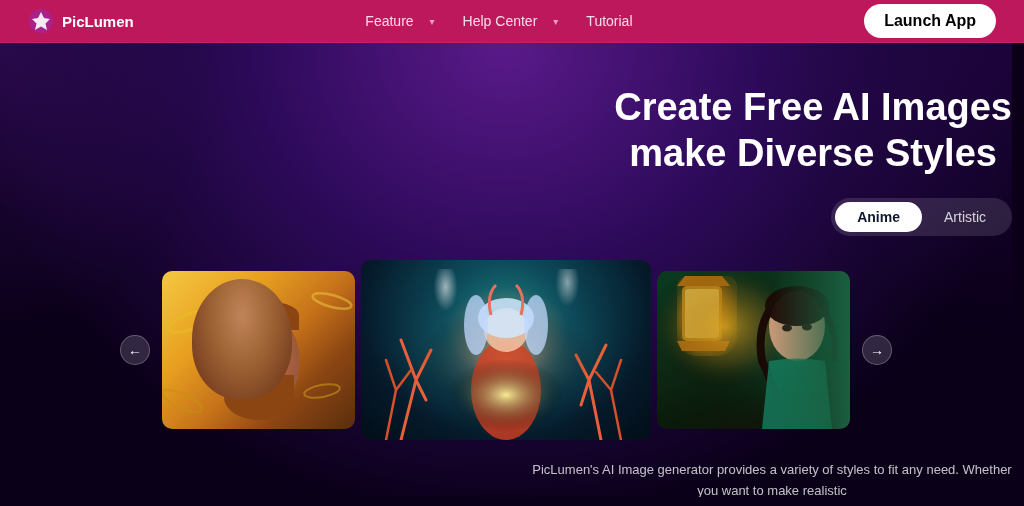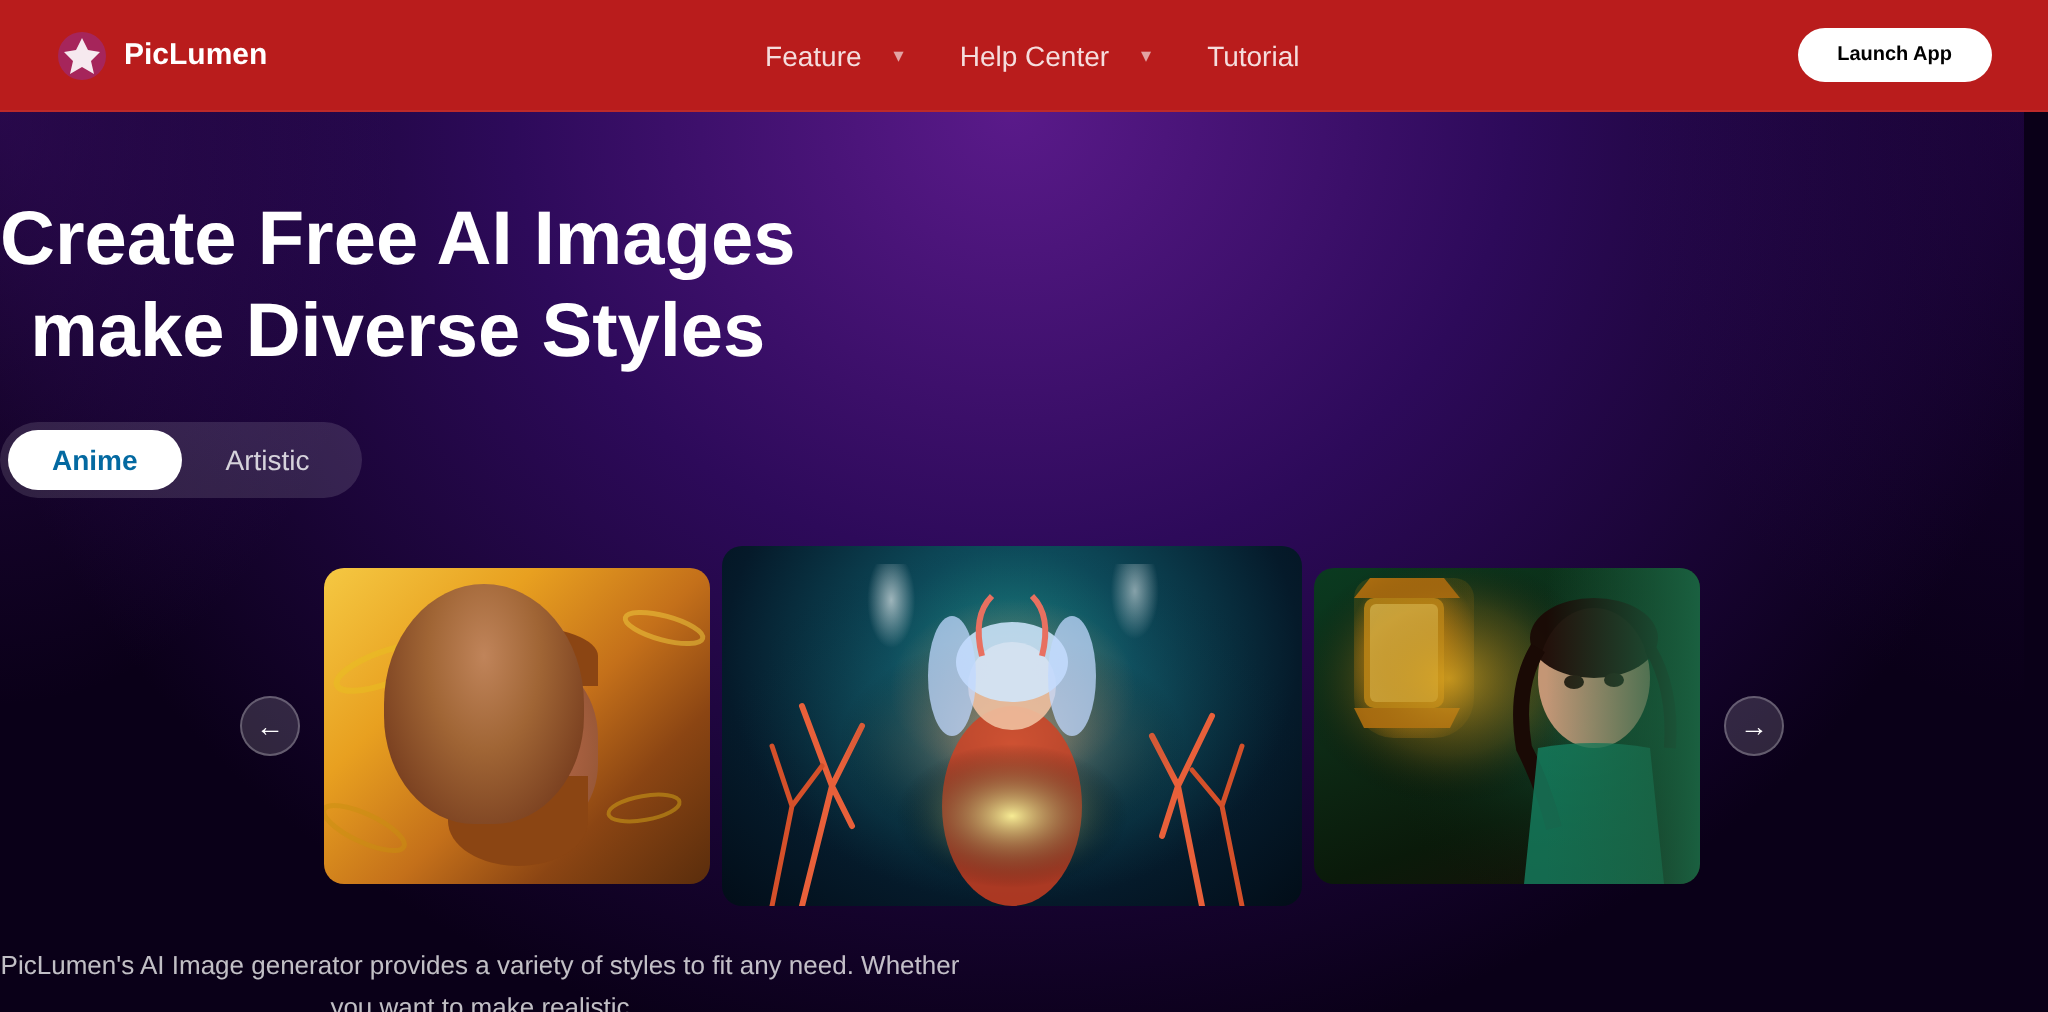--- a/index.html
+++ b/index.html
@@ -10,22 +10,22 @@
       font-family: -apple-system, BlinkMacSystemFont, 'Segoe UI', sans-serif;
       background: #0a0018;
     }
 
     
     nav {
       display: flex;
       align-items: center;
       justify-content: space-between;
       padding: 0 28px;
-      height: 56px;
-      background: #b91c1c;
+      height: 43px;
+      background: #be185d;
       border-bottom: 1px solid rgba(255,255,255,0.06);
       position: relative;
       z-index: 10;
     }
     .nav-logo {
       display: flex;
       align-items: center;
       gap: 8px;
       color: #fff;
       font-size: 15px;
@@ -52,34 +52,34 @@
     .nav-links .chevron {
       font-size: 10px;
       opacity: 0.7;
     }
     .launch-btn {
       background: #fff;
       color: #000;
       border: none;
       border-radius: 20px;
       padding: 8px 20px;
-      font-size: 10px;
+      font-size: 16px;
       font-weight: 600;
       cursor: pointer;
     }
 
     
     .hero {
       position: relative;
       width: 1012px;
       height: 454px;
       background: radial-gradient(ellipse at 50% 0%, #5a1a8a 0%, #2d0a5a 35%, #0a0018 75%);
       display: flex;
       flex-direction: column;
-      align-items: flex-start;
+      align-items: flex-end;
       overflow: hidden;
     }
 
     
     .hero::before {
       content: '';
       position: absolute;
       top: 0; left: 0;
       width: 200px; height: 300px;
       background: radial-gradient(ellipse at top left, rgba(80,20,140,0.4), transparent 70%);
@@ -120,21 +120,21 @@
       font-size: 14px;
       font-weight: 500;
       color: rgba(255,255,255,0.8);
       cursor: pointer;
       transition: all 0.2s;
       border: none;
       background: transparent;
     }
     .style-tab.active {
       background: #fff;
-      color: #0369a1;
+      color: #0f172a;
       font-weight: 600;
     }
 
     
     .carousel-wrapper {
       position: relative;
       width: 100%;
       display: flex;
       align-items: center;
       justify-content: center;

